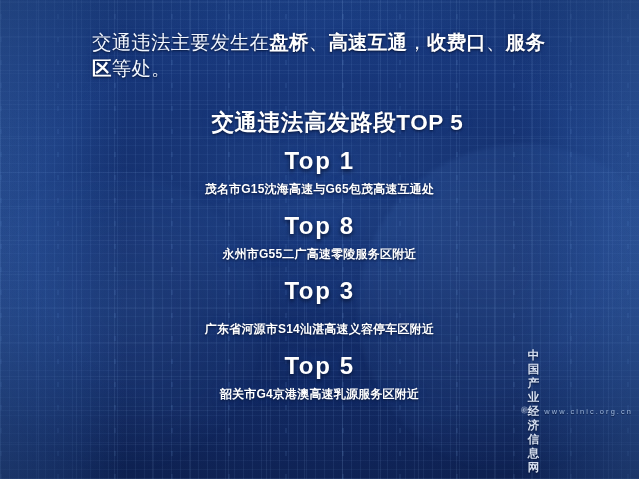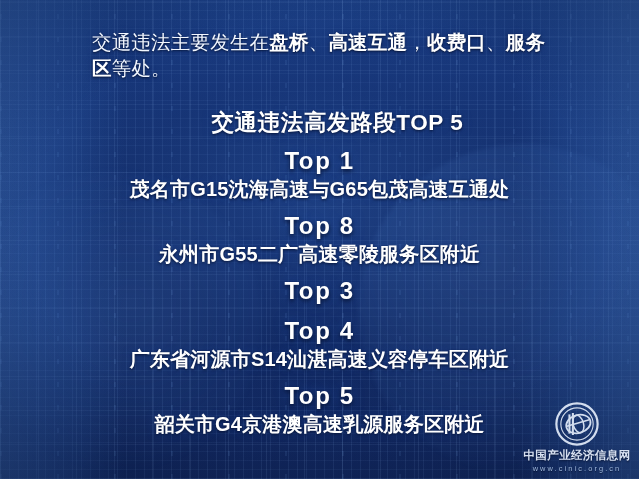--- a/index.html
+++ b/index.html
@@ -211,39 +211,39 @@
     font-weight: bold;
     color: #ffffff;
     letter-spacing: 1.6px;
     line-height: 30px;
     text-shadow:
       0 2px 4px rgba(4,14,42,0.92),
       0 0 12px rgba(30,70,150,0.85);
   }
 
   .rank-desc {
-    font-size: 20px;
+    font-size: 12px;
     font-weight: bold;
     color: #ffffff;
     letter-spacing: 0.2px;
     line-height: 24px;
     margin-top: 1px;
     text-shadow:
       0 1px 3px rgba(4,14,42,0.9),
       0 0 8px rgba(26,62,140,0.75);
   }
 
   
   .watermark {
     position: absolute;
     right: 6px;
     bottom: 5px;
     width: 112px;
     display: flex;
-    flex-direction: column;
+    flex-direction: row;
     align-items: center;
     z-index: 7;
     opacity: 0.92;
   }
   .wm-mark {
     width: 44px;
     height: 44px;
     margin-bottom: 2px;
   }
   .wm-name {
@@ -297,21 +297,20 @@
       <div class="rank-item">
         <div class="rank-label">Top 8</div>
         <div class="rank-desc">永州市G55二广高速零陵服务区附近</div>
       </div>
 
       <div class="rank-item">
         <div class="rank-label">Top 3</div>
       </div>
 
       <div class="rank-item">
-        <div class="rank-label">Top 4</div>
         <div class="rank-desc">广东省河源市S14汕湛高速义容停车区附近</div>
       </div>
 
       <div class="rank-item">
         <div class="rank-label">Top 5</div>
         <div class="rank-desc">韶关市G4京港澳高速乳源服务区附近</div>
       </div>
 
     </div>
 

